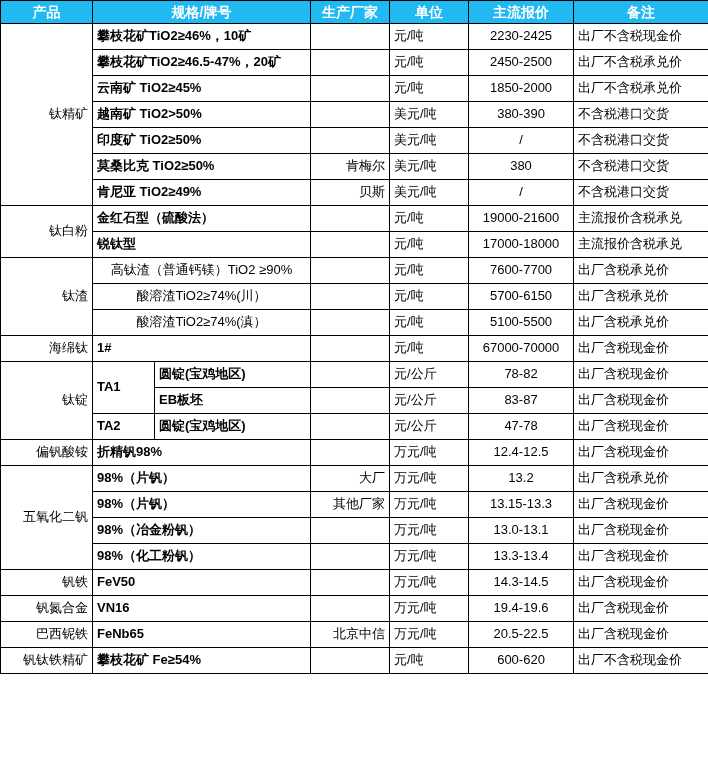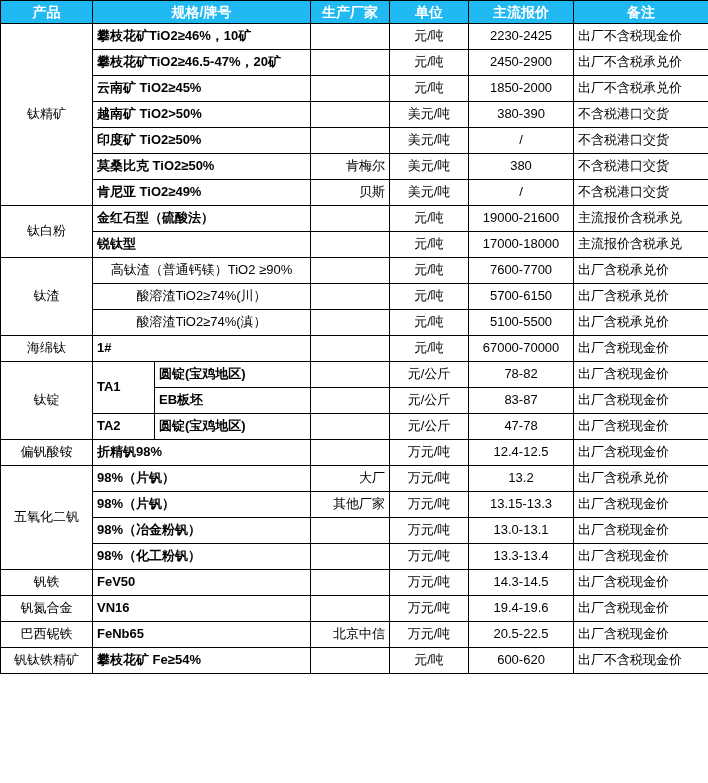--- a/index.html
+++ b/index.html
@@ -31,25 +31,25 @@
     white-space: nowrap;
   }
   .price-table thead th {
     background: #20b9f2;
     color: #ffffff;
     font-weight: bold;
     text-align: center;
     font-size: 14px;
     height: 23px;
   }
-  .c-prod       { text-align: center; margin-top: 40px; }
+  .c-prod       { text-align: right; margin-top: 40px; }
   .c-spec       { text-align: left; padding-left: 6px; font-weight: bold; }
   .c-spec-c     { text-align: center; }
   .c-maker      { text-align: right; }
-  .c-unit       { text-align: center; }
+  .c-unit       { text-align: left; }
   .c-price      { text-align: center; margin-left: 16px; }
   .c-remark     { }
   .empty-cell   { background: #ffffff; }
   col.w-prod   { width: 92px; }
   col.w-spec2  { width: 62px; }
   col.w-spec3  { width: 156px; }
   col.w-maker  { width: 79px; }
   col.w-unit   { width: 79px; }
   col.w-price  { width: 105px; }
   col.w-remark { width: 135px; }
@@ -83,21 +83,21 @@
         <td class="c-spec" colspan="2">攀枝花矿TiO2≥46%，10矿</td>
         <td class="c-maker empty-cell"></td>
         <td class="c-unit">元/吨</td>
         <td class="c-price">2230-2425</td>
         <td class="c-remark">出厂不含税现金价</td>
       </tr>
       <tr>
         <td class="c-spec" colspan="2">攀枝花矿TiO2≥46.5-47%，20矿</td>
         <td class="c-maker empty-cell"></td>
         <td class="c-unit">元/吨</td>
-        <td class="c-price">2450-2900</td>
+        <td class="c-price">2450-2500</td>
         <td class="c-remark">出厂不含税承兑价</td>
       </tr>
       <tr>
         <td class="c-spec" colspan="2">云南矿  TiO2≥45%</td>
         <td class="c-maker empty-cell"></td>
         <td class="c-unit">元/吨</td>
         <td class="c-price">1850-2000</td>
         <td class="c-remark">出厂不含税承兑价</td>
       </tr>
       <tr>

